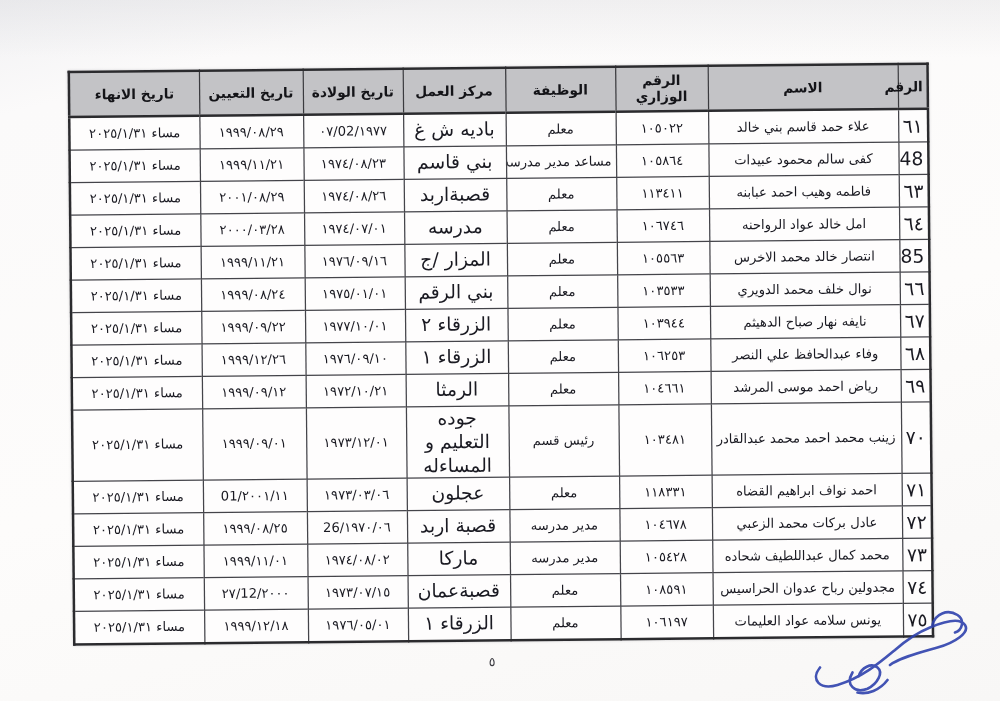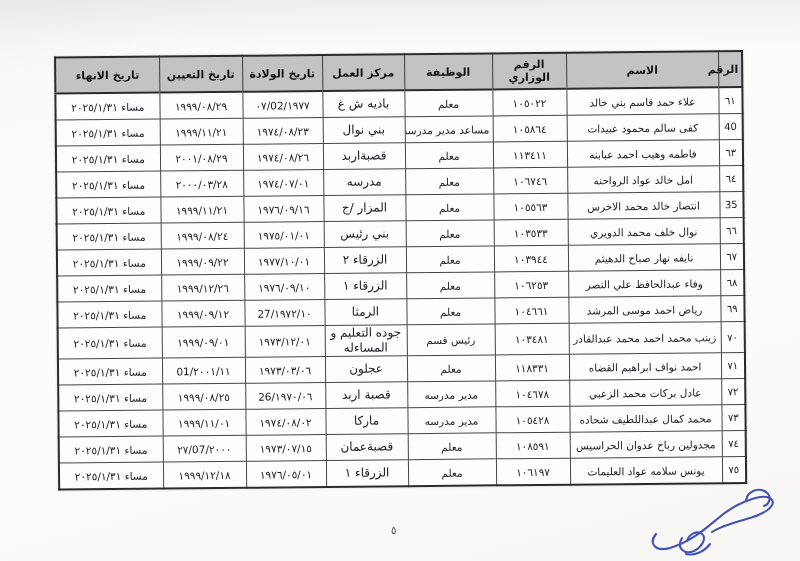--- a/index.html
+++ b/index.html
@@ -27,22 +27,22 @@
     border-bottom:2px solid #2b2b2e;
     font-size:11px;font-weight:bold;color:#141418;
     height:34px;padding:0 3px;text-align:center;
   }
   table.roster td{
     border:1px solid #44444a;
     font-size:10.5px;color:#1a1a22;
     height:25px;padding:0 3px;text-align:center;
     white-space:nowrap;overflow:hidden;
   }
-  table.roster td.wrap{white-space:normal;line-height:1.25;font-size:12px;}
-  table.roster td.c-num{font-size:10px;}
+  table.roster td.wrap{white-space:normal;line-height:1.25;font-size:15px;}
+  table.roster td.c-num{font-size:15px;}
   table.roster td.c-name{font-size:10.5px;}
   
   col.c0{width:24px} col.c1{width:152px} col.c2{width:74px} col.c3{width:88px}
   col.c4{width:82px} col.c5{width:80px} col.c6{width:83px} col.c7{width:104px}
   .page-number{
     position:absolute;left:391px;top:525px;
     font-size:10px;color:#3a3a40;
   }
   .signature{
     position:absolute;left:646px;top:486px;width:140px;height:74px;
@@ -88,25 +88,25 @@
             <td class="c-num">٦١</td>
             <td class="c-name">علاء حمد قاسم بني خالد</td>
             <td class="c-ministry_no">١٠٥٠٢٢</td>
             <td class="c-job">معلم</td>
             <td class="c-work_center wrap">باديه ش غ</td>
             <td class="c-birth_date">١٩٧٧/02/٠٧</td>
             <td class="c-appointment_date">١٩٩٩/٠٨/٢٩</td>
             <td class="c-end_date">مساء ٢٠٢٥/١/٣١</td>
           </tr>
           <tr>
-            <td class="c-num">40</td>
+            <td class="c-num">48</td>
             <td class="c-name">كفى سالم محمود عبيدات</td>
             <td class="c-ministry_no">١٠٥٨٦٤</td>
             <td class="c-job">مساعد مدير مدرسه</td>
-            <td class="c-work_center wrap">بني نوال</td>
+            <td class="c-work_center wrap">بني قاسم</td>
             <td class="c-birth_date">١٩٧٤/٠٨/٢٣</td>
             <td class="c-appointment_date">١٩٩٩/١١/٢١</td>
             <td class="c-end_date">مساء ٢٠٢٥/١/٣١</td>
           </tr>
           <tr>
             <td class="c-num">٦٣</td>
             <td class="c-name">فاطمه وهيب احمد عبابنه</td>
             <td class="c-ministry_no">١١٣٤١١</td>
             <td class="c-job">معلم</td>
             <td class="c-work_center wrap">قصبةاربد</td>
@@ -118,35 +118,35 @@
             <td class="c-num">٦٤</td>
             <td class="c-name">امل خالد عواد الرواحنه</td>
             <td class="c-ministry_no">١٠٦٧٤٦</td>
             <td class="c-job">معلم</td>
             <td class="c-work_center wrap">مدرسه</td>
             <td class="c-birth_date">١٩٧٤/٠٧/٠١</td>
             <td class="c-appointment_date">٢٠٠٠/٠٣/٢٨</td>
             <td class="c-end_date">مساء ٢٠٢٥/١/٣١</td>
           </tr>
           <tr>
-            <td class="c-num">35</td>
+            <td class="c-num">85</td>
             <td class="c-name">انتصار خالد محمد الاخرس</td>
             <td class="c-ministry_no">١٠٥٥٦٣</td>
             <td class="c-job">معلم</td>
             <td class="c-work_center wrap">المزار /ج</td>
             <td class="c-birth_date">١٩٧٦/٠٩/١٦</td>
             <td class="c-appointment_date">١٩٩٩/١١/٢١</td>
             <td class="c-end_date">مساء ٢٠٢٥/١/٣١</td>
           </tr>
           <tr>
             <td class="c-num">٦٦</td>
             <td class="c-name">نوال خلف محمد الدويري</td>
             <td class="c-ministry_no">١٠٣٥٣٣</td>
             <td class="c-job">معلم</td>
-            <td class="c-work_center wrap">بني رئيس</td>
+            <td class="c-work_center wrap">بني الرقم</td>
             <td class="c-birth_date">١٩٧٥/٠١/٠١</td>
             <td class="c-appointment_date">١٩٩٩/٠٨/٢٤</td>
             <td class="c-end_date">مساء ٢٠٢٥/١/٣١</td>
           </tr>
           <tr>
             <td class="c-num">٦٧</td>
             <td class="c-name">نايفه نهار صباح الدهيثم</td>
             <td class="c-ministry_no">١٠٣٩٤٤</td>
             <td class="c-job">معلم</td>
             <td class="c-work_center wrap">الزرقاء ٢</td>
@@ -163,21 +163,21 @@
             <td class="c-birth_date">١٩٧٦/٠٩/١٠</td>
             <td class="c-appointment_date">١٩٩٩/١٢/٢٦</td>
             <td class="c-end_date">مساء ٢٠٢٥/١/٣١</td>
           </tr>
           <tr>
             <td class="c-num">٦٩</td>
             <td class="c-name">رياض احمد موسى المرشد</td>
             <td class="c-ministry_no">١٠٤٦٦١</td>
             <td class="c-job">معلم</td>
             <td class="c-work_center wrap">الرمثا</td>
-            <td class="c-birth_date">١٩٧٢/١٠/27</td>
+            <td class="c-birth_date">١٩٧٢/١٠/٢١</td>
             <td class="c-appointment_date">١٩٩٩/٠٩/١٢</td>
             <td class="c-end_date">مساء ٢٠٢٥/١/٣١</td>
           </tr>
           <tr>
             <td class="c-num">٧٠</td>
             <td class="c-name">زينب محمد احمد محمد عبدالقادر</td>
             <td class="c-ministry_no">١٠٣٤٨١</td>
             <td class="c-job">رئيس قسم</td>
             <td class="c-work_center wrap">جوده التعليم و المساءله</td>
             <td class="c-birth_date">١٩٧٣/١٢/٠١</td>
@@ -214,21 +214,21 @@
             <td class="c-appointment_date">١٩٩٩/١١/٠١</td>
             <td class="c-end_date">مساء ٢٠٢٥/١/٣١</td>
           </tr>
           <tr>
             <td class="c-num">٧٤</td>
             <td class="c-name">مجدولين رباح عدوان الحراسيس</td>
             <td class="c-ministry_no">١٠٨٥٩١</td>
             <td class="c-job">معلم</td>
             <td class="c-work_center wrap">قصبةعمان</td>
             <td class="c-birth_date">١٩٧٣/٠٧/١٥</td>
-            <td class="c-appointment_date">٢٠٠٠/07/٢٧</td>
+            <td class="c-appointment_date">٢٠٠٠/12/٢٧</td>
             <td class="c-end_date">مساء ٢٠٢٥/١/٣١</td>
           </tr>
           <tr>
             <td class="c-num">٧٥</td>
             <td class="c-name">يونس سلامه عواد العليمات</td>
             <td class="c-ministry_no">١٠٦١٩٧</td>
             <td class="c-job">معلم</td>
             <td class="c-work_center wrap">الزرقاء ١</td>
             <td class="c-birth_date">١٩٧٦/٠٥/٠١</td>
             <td class="c-appointment_date">١٩٩٩/١٢/١٨</td>

